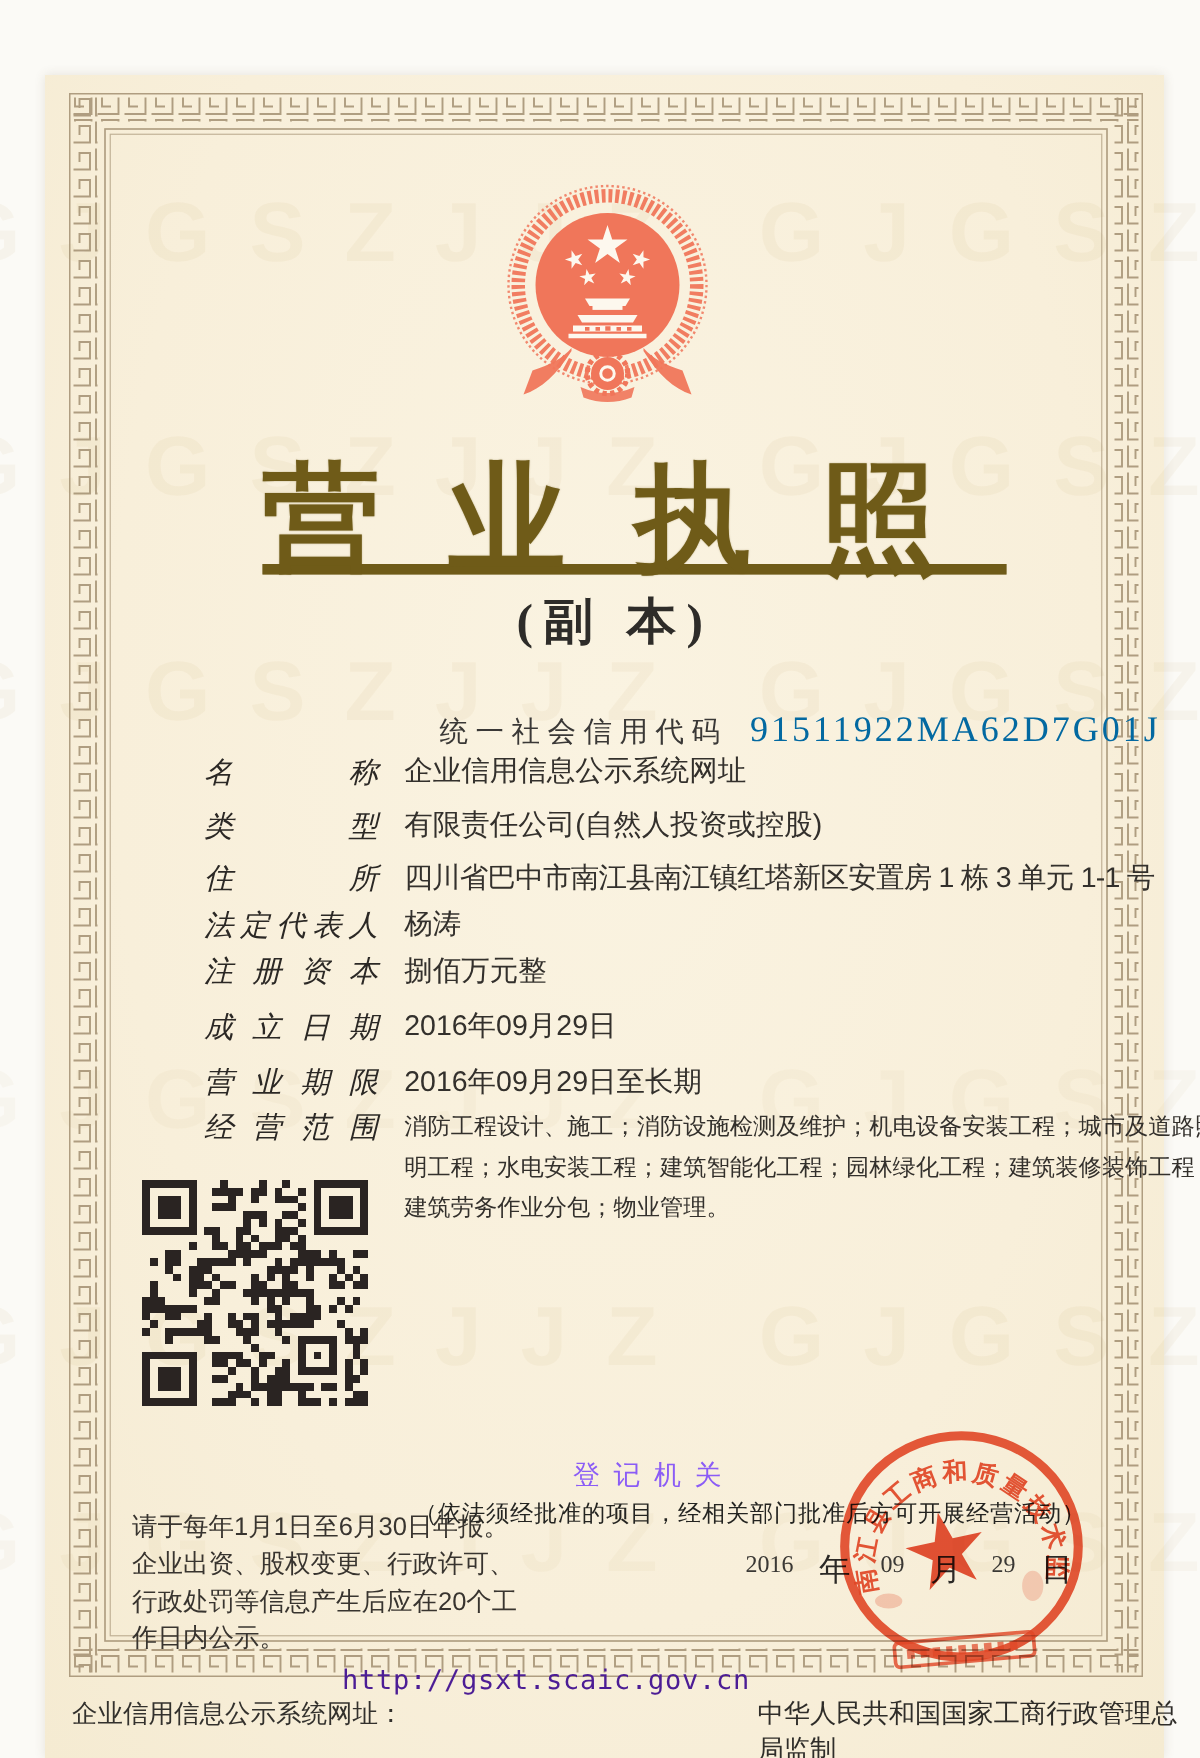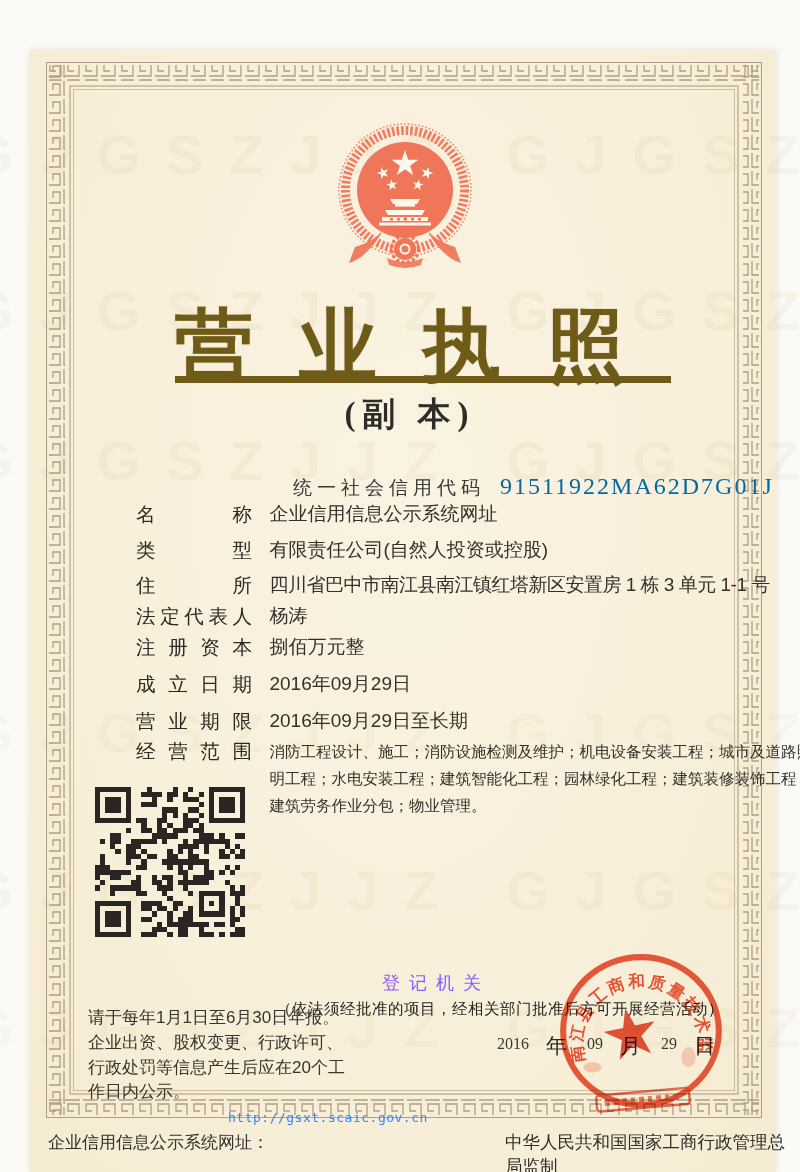--- a/index.html
+++ b/index.html
@@ -21,21 +21,21 @@
          box-sizing:border-box;text-shadow:0 0 1px rgba(110,90,25,.55);text-decoration:underline;}
   .subtitle{position:absolute;left:0;top:392px;width:820px;text-align:center;
             font-size:33px;font-weight:600;color:#2e2c29;letter-spacing:7px;
             font-family:"Liberation Serif",serif;}
   .credit-line{position:absolute;left:293px;top:448px;display:flex;align-items:baseline;gap:15px;}
   .credit-label{font-size:19px;letter-spacing:5px;color:#3a3836;font-weight:500;margin-top:27px;}
   .credit-code{font-family:"Liberation Serif",serif;font-size:24px;letter-spacing:2px;color:#0369a1;}
   
   .frow{position:absolute;left:136px;white-space:nowrap;}
   .f-label{display:inline-block;width:116px;text-align:justify;text-align-last:justify;
-           font-size:19.5px;color:#2b2825;font-weight:500;vertical-align:top;}
+           font-size:19.5px;color:#2b2825;font-weight:500;vertical-align:top;font-style:italic;}
   .f-value{display:inline-block;margin-left:13px;font-size:19px;color:#33302c;vertical-align:top;}
   .scope-lines{display:inline-block;margin-left:13px;vertical-align:top;}
   .scope-line{font-size:15.5px;line-height:27px;color:#33302c;white-space:nowrap;}
   
   .overlay-ad{position:absolute;left:217px;top:625px;font-size:30px;font-weight:bold;
               color:#e8151b;white-space:nowrap;letter-spacing:0px;z-index:7;
               text-shadow:0 0 .5px #e8151b;}
   .qr{position:absolute;left:92px;top:784px;width:156px;height:156px;z-index:4;}
   
   .reg-heading{position:absolute;left:286px;top:971px;width:300px;text-align:center;
@@ -47,21 +47,21 @@
   .d-unit{font-size:21px;color:#2b2926;font-weight:500;}
   .reg-date .gap1{width:17px;} .reg-date .gap2{width:20px;}
   
   .notice{position:absolute;left:88px;top:1006px;z-index:3;}
   .notice div{font-size:17px;line-height:24.8px;color:#38342f;white-space:nowrap;}
   
   .seal{position:absolute;left:552px;top:946px;width:182px;height:182px;z-index:6;
         mix-blend-mode:multiply;}
   
   .url{position:absolute;left:228px;top:1110px;font-family:"DejaVu Sans Mono",monospace;
-       font-size:13px;letter-spacing:.5px;color:#3b82f6;z-index:5;}
+       font-size:18px;letter-spacing:.5px;color:#4c1d95;z-index:5;}
   .site-label{position:absolute;left:48px;top:1131px;font-size:17px;color:#33312d;}
   .issuer{position:absolute;left:505px;top:1130px;font-size:17.5px;color:#2f2d29;font-weight:500;}
   .content{position:absolute;inset:0;z-index:3;}
   .decor{z-index:2;}
 </style>
 </head>
 <body>
 
 <div class="stage">
 

